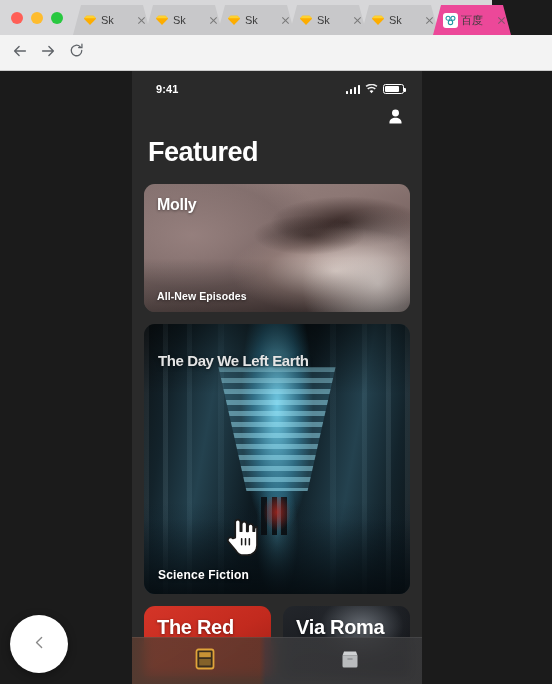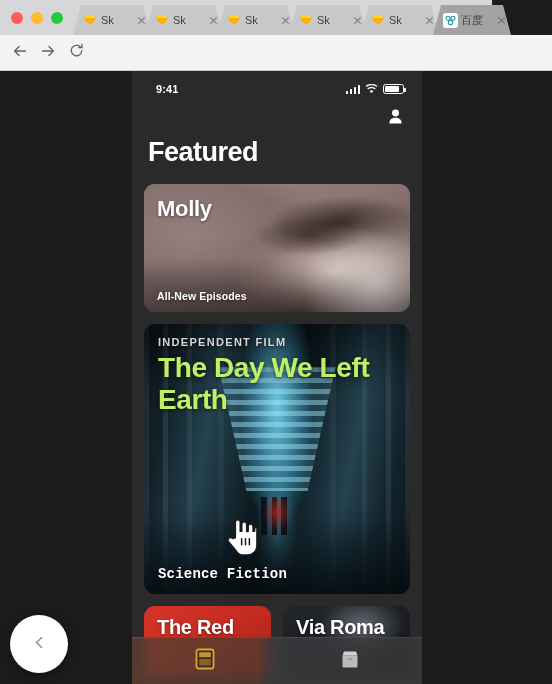--- a/index.html
+++ b/index.html
@@ -30,21 +30,21 @@
     position:relative;
     height:30px;
     width:78px;
     background:#c8c8ca;
     display:flex; align-items:center;
     padding:0 4px 0 10px;
     margin-right:-6px;
     clip-path: polygon(8px 0, calc(100% - 8px) 0, 100% 100%, 0 100%);
     font-size:11px; color:#3c3c3c;
   }
-  .tab.active { background:#a3a3a3; z-index:5; }
+  .tab.active { background:#ec4899; z-index:5; }
   .tab-fav {
     width:14px; height:14px; flex:0 0 14px;
     margin-right:4px; position:relative;
   }
   
   .sketch-diamond svg { display:block; }
   .baidu-logo {
     width:15px; height:15px; background:#fff; border-radius:3px;
     display:flex; align-items:center; justify-content:center;
   }
@@ -141,21 +141,21 @@
 
   .row-2 { display:flex; gap:12px; }
 
   .card {
     position:relative; border-radius:11px; overflow:hidden;
     flex:1; cursor:pointer;
   }
   .card.small { height:128px; }
   .card-title {
     position:absolute; left:13px; top:12px; right:10px;
-    color:#fff; font-size:22px; font-weight:700;
+    color:#fff; font-size:16px; font-weight:700;
     line-height:1.14; letter-spacing:-0.3px;
     text-shadow:0 1px 3px rgba(0,0,0,.45);
   }
   .card-tag {
     position:absolute; left:13px; bottom:10px;
     color:#fff; font-size:10.5px; font-weight:700;
     letter-spacing:.1px; text-shadow:0 1px 3px rgba(0,0,0,.5);
   }
 
   
@@ -229,28 +229,27 @@
       linear-gradient(to bottom, rgba(0,0,0,.5) 0%, rgba(0,0,0,0) 26%),
       linear-gradient(to top, rgba(0,0,0,.55) 0%, rgba(0,0,0,0) 28%);
   }
   .hero-eyebrow {
     position:absolute; left:14px; top:12px;
     color:#d6d8da; font-size:11px; font-weight:600;
     letter-spacing:1.3px; text-shadow:0 1px 3px rgba(0,0,0,.6);
   }
   .hero-title {
     position:absolute; left:14px; top:28px; right:12px;
-    color:#bef264; font-size:28px; font-weight:700; letter-spacing:-0.4px;
+    color:#e5e5e5; font-size:15px; font-weight:700; letter-spacing:-0.4px;
     text-shadow:0 1px 4px rgba(0,0,0,.6);
   }
   .hero-tag {
     position:absolute; left:14px; bottom:12px;
-    color:#fff; font-size:14px; font-weight:700; letter-spacing:.2px;
+    color:#fff; font-size:12px; font-weight:700; letter-spacing:.2px;
     text-shadow:0 1px 3px rgba(0,0,0,.6);
-    font-family:Liberation Mono, monospace;
   }
 
   
   .row-bottom { display:flex; gap:12px; margin-top:12px; }
   .card.cut { height:70px; border-radius:11px 11px 0 0; }
   .art-red {
     position:absolute; inset:0;
     background:linear-gradient(150deg,#d53528 0%,#c22a1e 55%,#9d1f16 100%);
   }
   .art-roma {
@@ -460,21 +459,20 @@
 
       </div>
 
       <div class="card hero">
         <div class="art-hero"></div>
         <div class="hero-pillars"></div>
         <div class="hero-vault"></div>
         <div class="hero-floor"></div>
         <div class="hero-figs"></div>
         <div class="hero-vignette"></div>
-        <div class="hero-eyebrow">INDEPENDENT FILM</div>
         <div class="hero-title">The Day We Left Earth</div>
         <div class="hero-tag">Science Fiction</div>
       </div>
 
       <div class="row-bottom">
 
         <div class="card cut">
           <div class="art-red"></div>
           <div class="card-title">The Red</div>
         </div>

